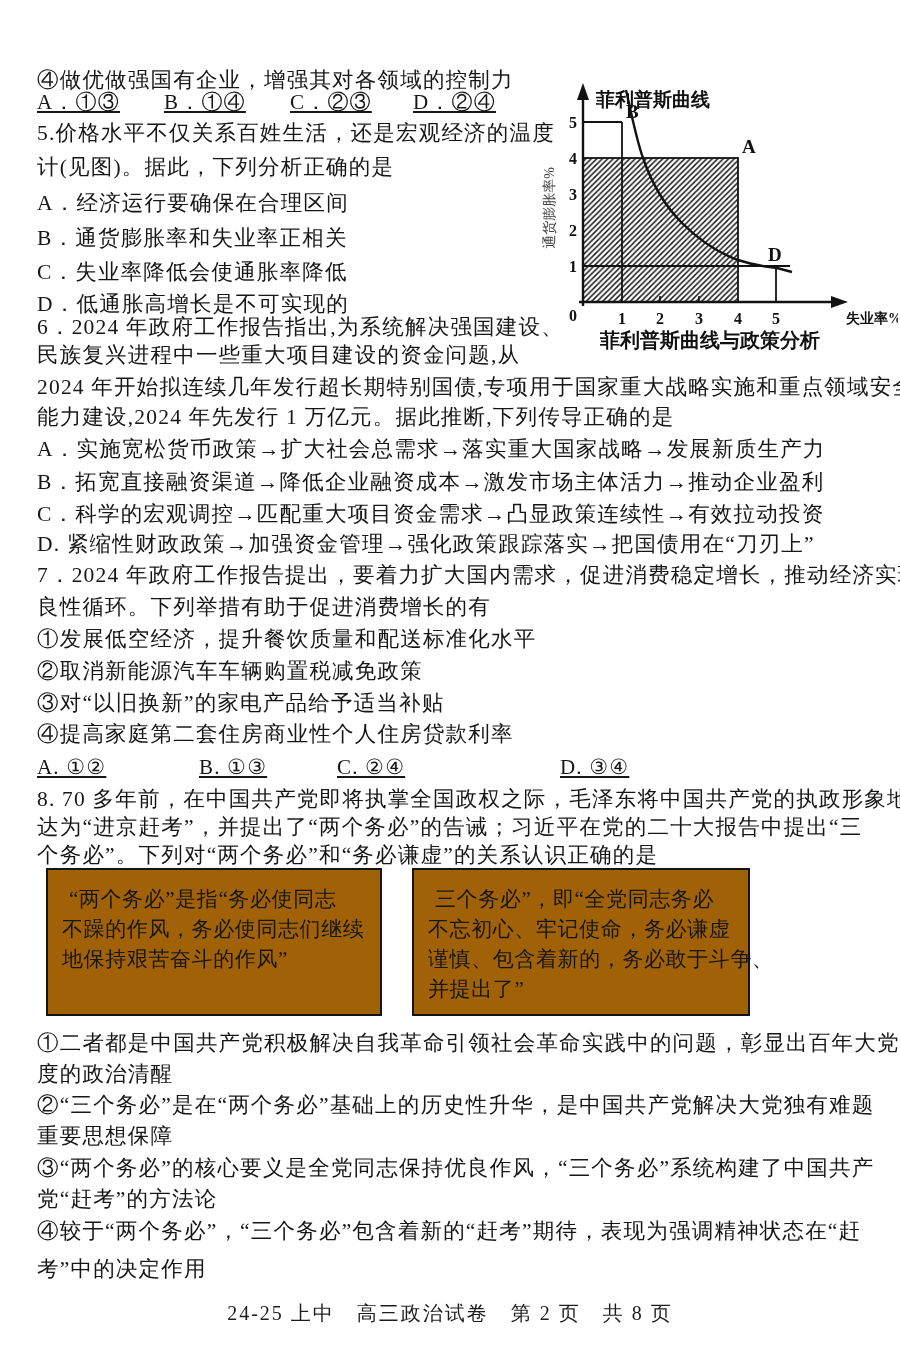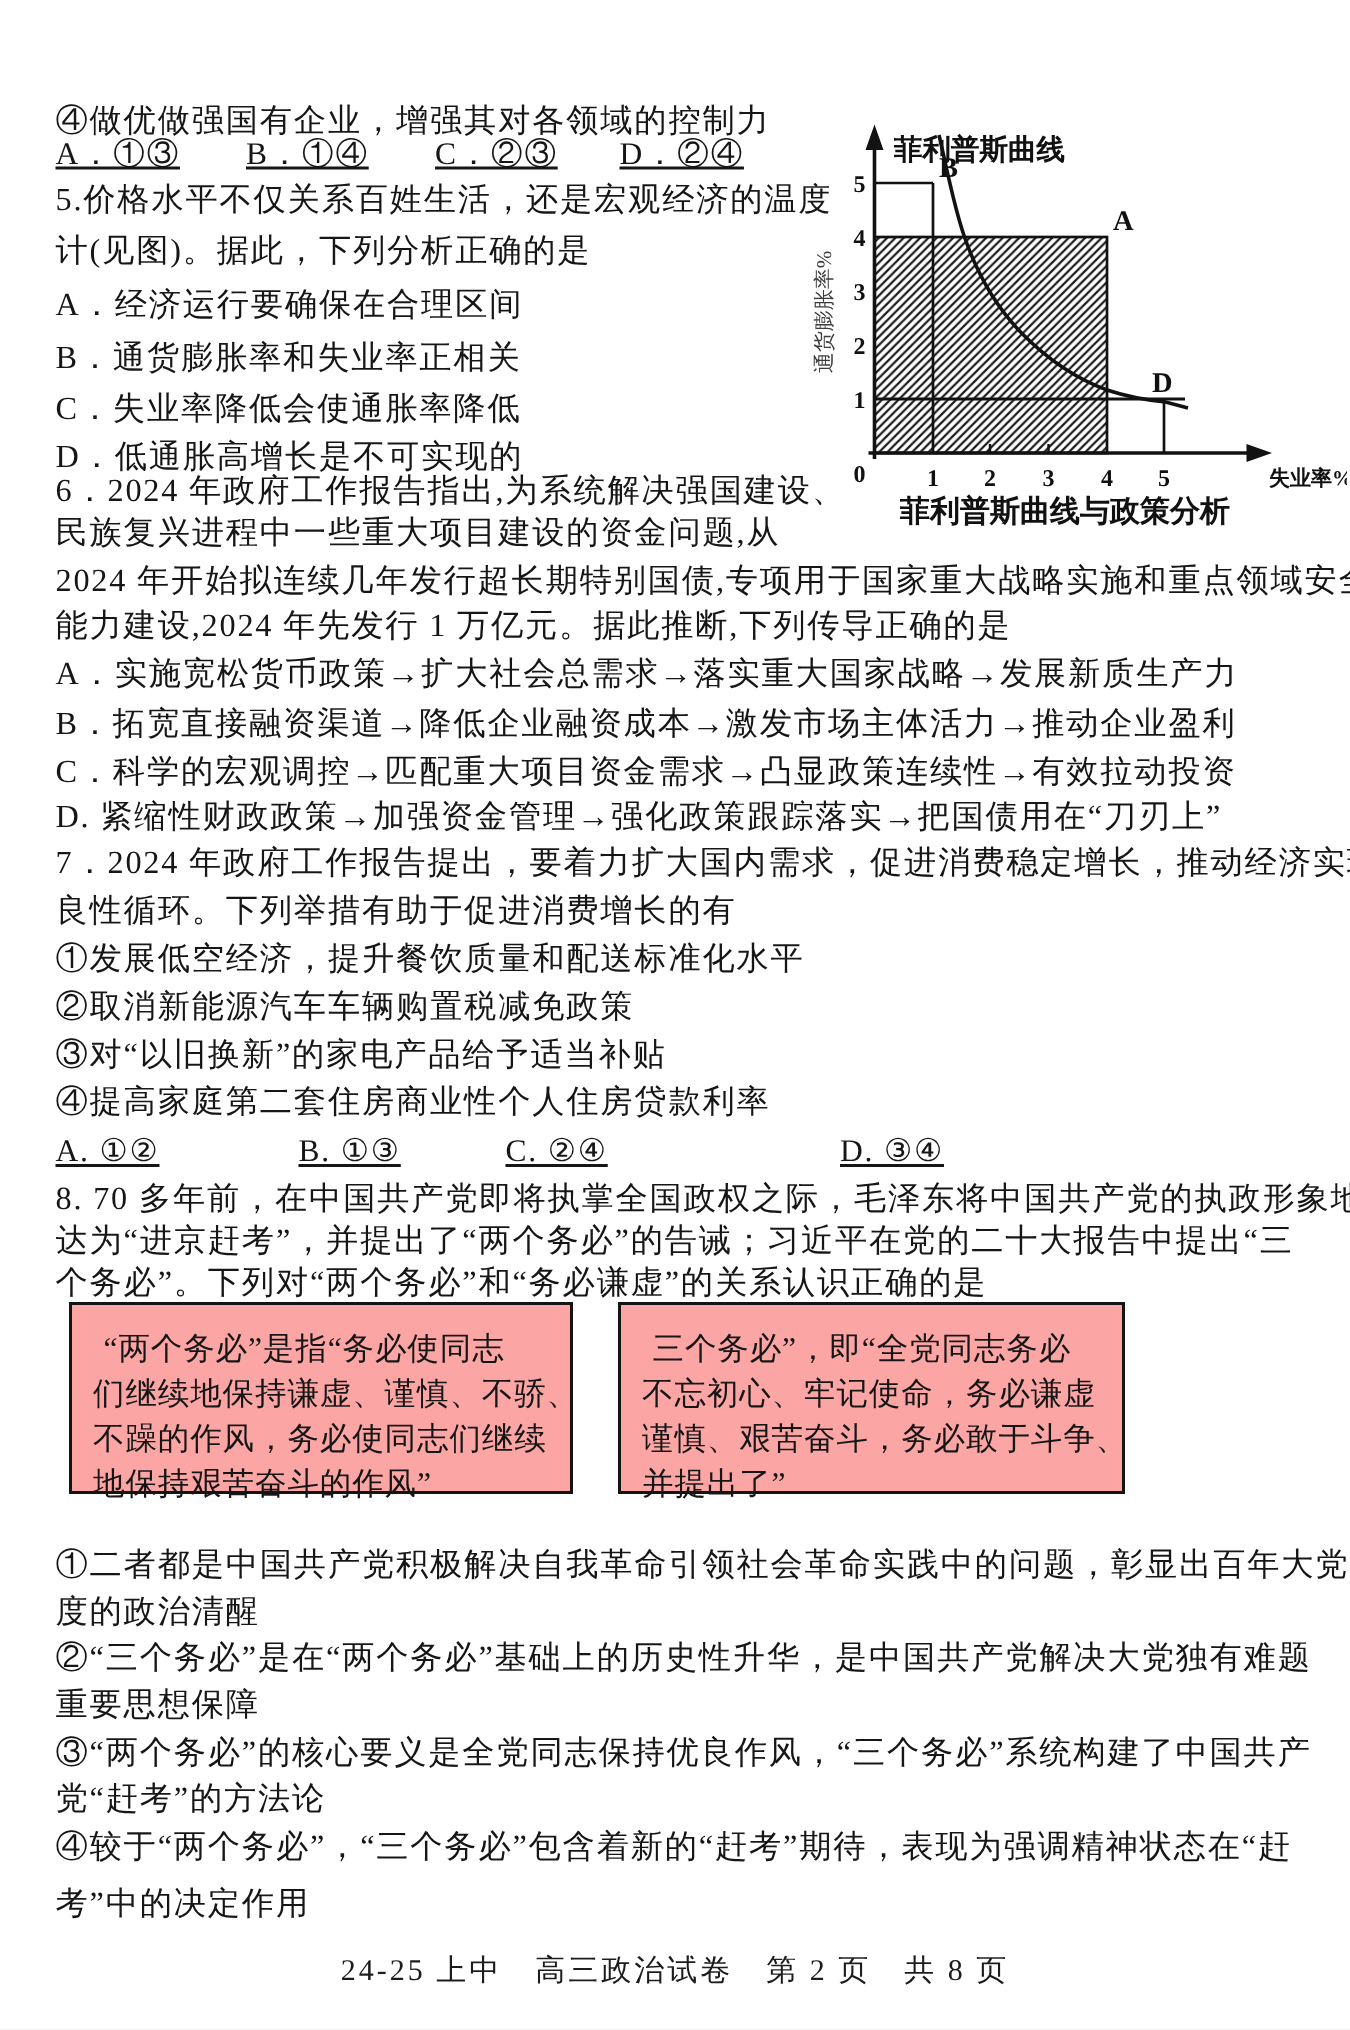--- a/index.html
+++ b/index.html
@@ -24,23 +24,23 @@
   .opt{
     position:absolute;
     white-space:nowrap;
     font-size:21px;
     letter-spacing:1.2px;
     text-decoration:underline;
   }
   .qbox{
     position:absolute;
     top:868px;
-    height:128px;
+    height:148px;
     border:2px solid #141414;
-    background:#fca5a5;
+    background:#a16207;
     box-sizing:border-box;
     padding:14px 10px 0 14px;
   }
   .qbox .bx-ln{
     font-size:21px;
     letter-spacing:0.6px;
     line-height:30px;
     white-space:nowrap;
   }
   .qbox .bx-ln.first{text-indent:7px;}
@@ -143,28 +143,27 @@
     <span class="opt" style="left:337px">C. ②④</span>
     <span class="opt" style="left:560px">D. ③④</span>
   </div>
 
   <div class="ln" style="top:787px">8. 70 多年前，在中国共产党即将执掌全国政权之际，毛泽东将中国共产党的执政形象地表</div>
   <div class="ln" style="top:815px">达为“进京赶考”，并提出了“两个务必”的告诫；习近平在党的二十大报告中提出“三</div>
   <div class="ln" style="top:843px">个务必”。下列对“两个务必”和“务必谦虚”的关系认识正确的是</div>
 
   <div id="box1" class="qbox">
     <div class="bx-ln first">“两个务必”是指“务必使同志</div>
-    <div class="bx-ln">们继续地保持谦虚、谨慎、不骄、</div>
     <div class="bx-ln">不躁的作风，务必使同志们继续</div>
     <div class="bx-ln">地保持艰苦奋斗的作风”</div>
   </div>
   <div id="box2" class="qbox">
     <div class="bx-ln first">三个务必”，即“全党同志务必</div>
     <div class="bx-ln">不忘初心、牢记使命，务必谦虚</div>
-    <div class="bx-ln">谨慎、艰苦奋斗，务必敢于斗争、</div>
+    <div class="bx-ln">谨慎、包含着新的，务必敢于斗争、</div>
     <div class="bx-ln">并提出了”</div>
   </div>
 
   <div class="ln" style="top:1031px">①二者都是中国共产党积极解决自我革命引领社会革命实践中的问题，彰显出百年大党高</div>
   <div class="ln" style="top:1062px">度的政治清醒</div>
   <div class="ln" style="top:1093px">②“三个务必”是在“两个务必”基础上的历史性升华，是中国共产党解决大党独有难题</div>
   <div class="ln" style="top:1124px">重要思想保障</div>
   <div class="ln" style="top:1156px">③“两个务必”的核心要义是全党同志保持优良作风，“三个务必”系统构建了中国共产</div>
   <div class="ln" style="top:1187px">党“赶考”的方法论</div>
   <div class="ln" style="top:1219px">④较于“两个务必”，“三个务必”包含着新的“赶考”期待，表现为强调精神状态在“赶</div>

